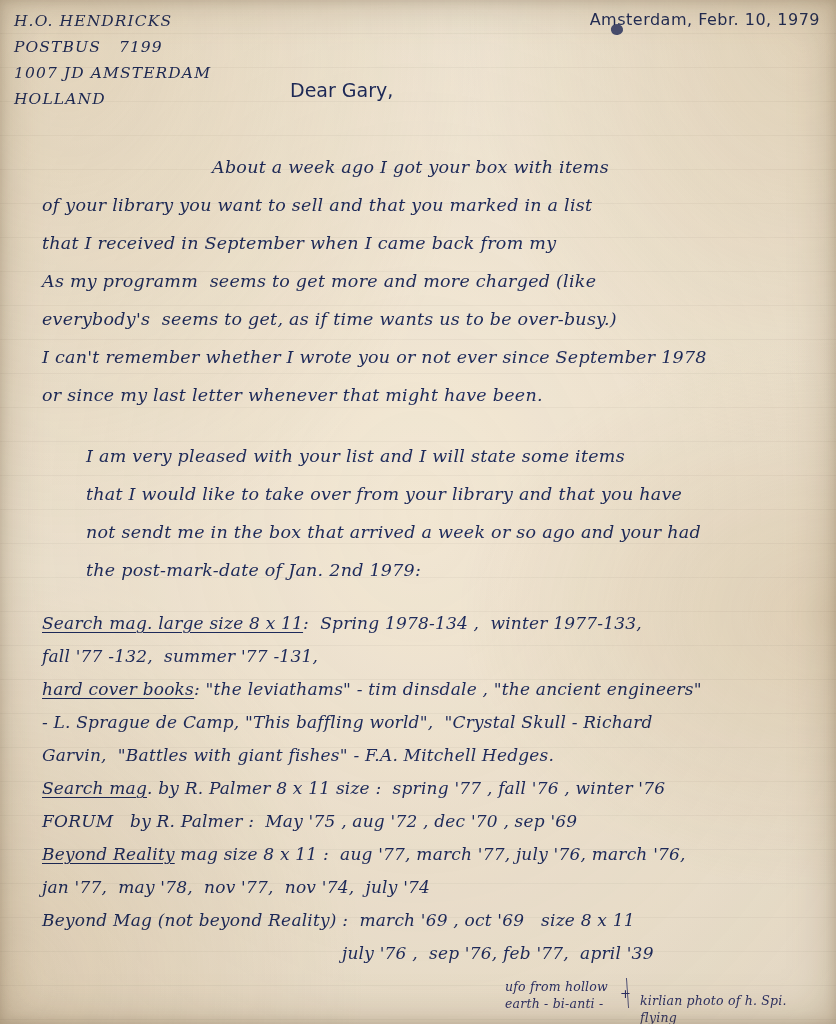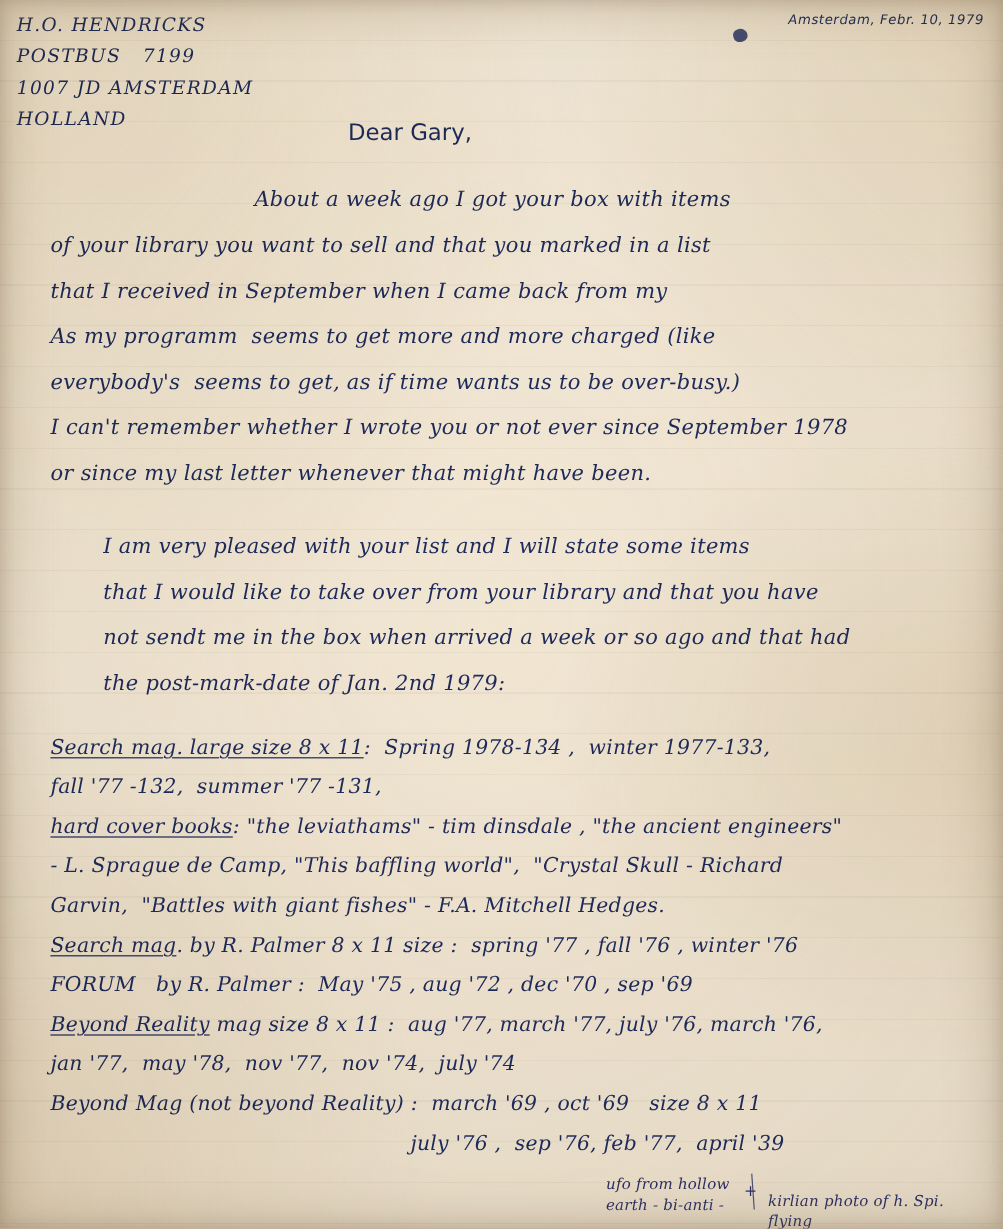--- a/index.html
+++ b/index.html
@@ -68,28 +68,27 @@
     font-size: 15.5px;
     line-height: 26px;
     letter-spacing: 1.1px;
     white-space: pre;
   }
   .datum {
     position: absolute;
     right: 16px;
     top: 10px;
     color: #1d2a5c;
-    font-size: 11px;
+    font-size: 16px;
     letter-spacing: 0.5px;
-    font-style: italic;
   }
   .salutation {
     position: absolute;
     left: 290px;
-    top: 100px;
+    top: 79px;
     font-size: 19px;
     color: #1d2a5c;
   }
 
   .body-block {
     position: absolute;
     left: 42px;
     right: 18px;
     color: #1d2a5c;
     font-family: "DejaVu Serif", serif;
@@ -184,21 +183,21 @@
     <div class="line">that I received in September when I came back from my</div>
     <div class="line">As my programm  seems to get more and more charged (like</div>
     <div class="line">everybody's  seems to get, as if time wants us to be over-busy.)</div>
     <div class="line">I can't remember whether I wrote you or not ever since September 1978</div>
     <div class="line">or since my last letter whenever that might have been.</div>
   </div>
 
   <div class="body-block" id="para2">
     <div class="line">I am very pleased with your list and I will state some items</div>
     <div class="line">that I would like to take over from your library and that you have</div>
-    <div class="line">not sendt me in the box when arrived a week or so ago and that had</div>
+    <div class="line">not sendt me in the box that arrived a week or so ago and your had</div>
     <div class="line">the post-mark-date of Jan. 2nd 1979:</div>
   </div>
 
   <div class="list-block">
     <div class="line"><span class="u">Search mag. large size 8 x 11</span><span>:  Spring 1978-134 ,  winter 1977-133,</span></div>
     <div class="line"><span>fall '77 -132,  summer '77 -131,</span></div>
     <div class="line"><span class="u">hard cover books</span><span>: "the leviathams" - tim dinsdale , "the ancient engineers"</span></div>
     <div class="line"><span>- L. Sprague de Camp, "This baffling world",  "Crystal Skull - Richard</span></div>
     <div class="line"><span>Garvin,  "Battles with giant fishes" - F.A. Mitchell Hedges.</span></div>
     <div class="line"><span class="u">Search mag</span><span>. by R. Palmer 8 x 11 size :  spring '77 , fall '76 , winter '76</span></div>

